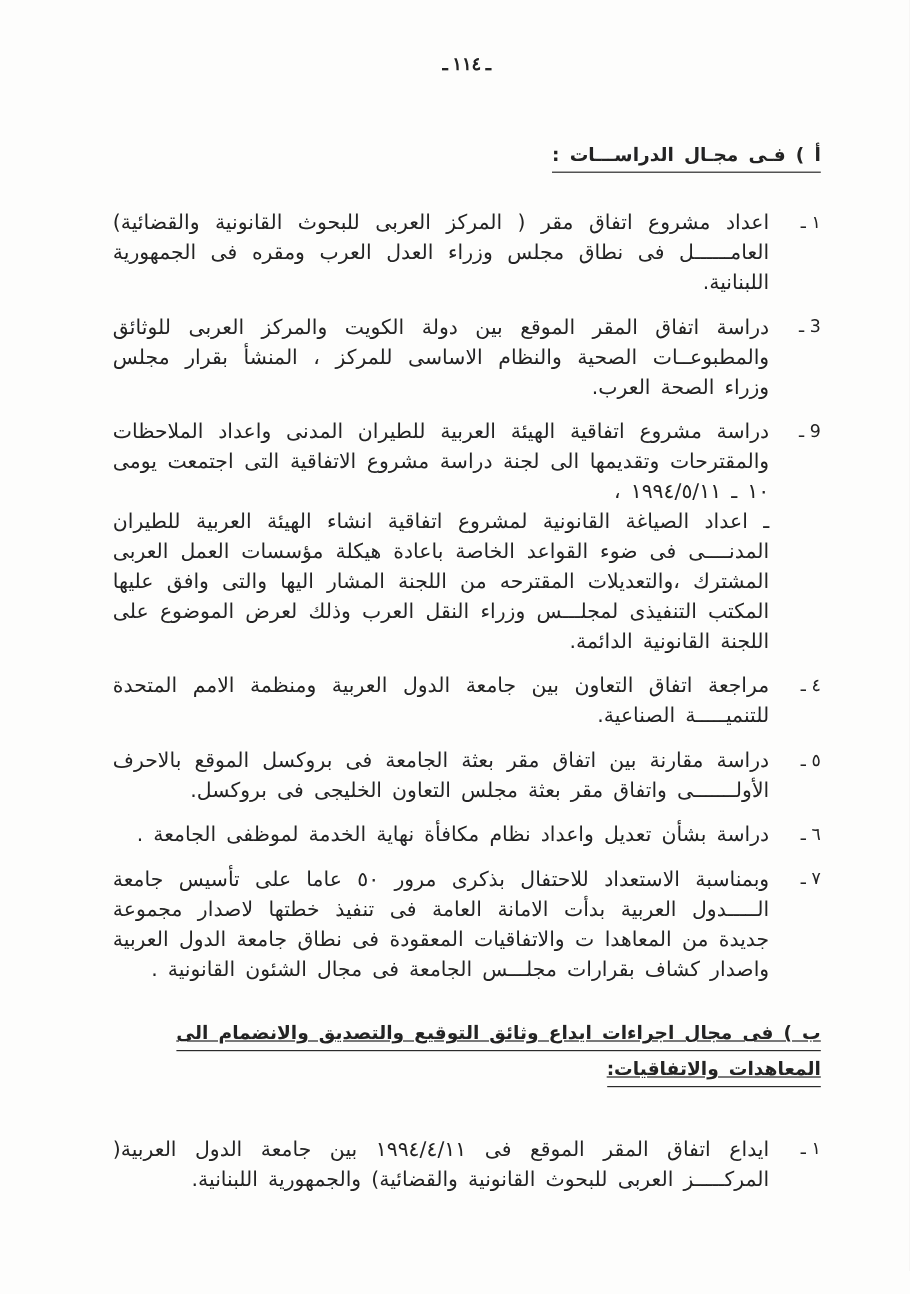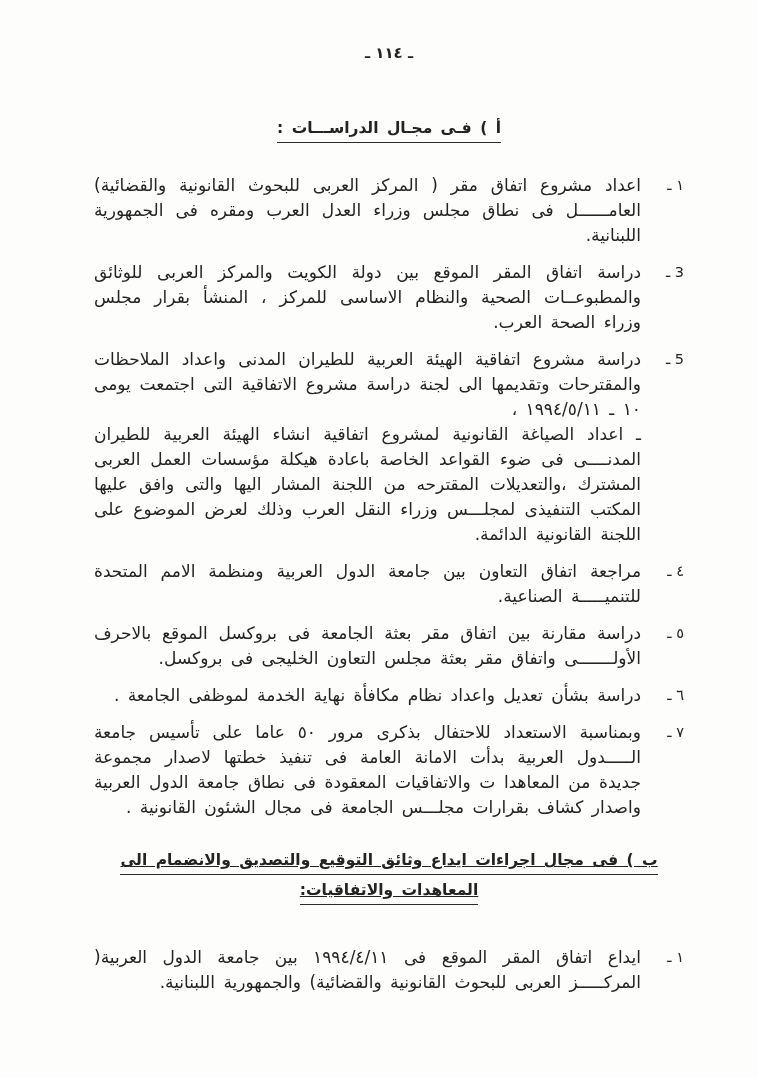--- a/index.html
+++ b/index.html
@@ -15,25 +15,26 @@
     padding: 44px 74px 30px 94px;
     direction: rtl;
     overflow: hidden;
   }
   .page-number {
     text-align: center;
     font-size: 15px;
     font-weight: bold;
     letter-spacing: 2px;
     margin-bottom: 52px;
+    font-family: Liberation Serif, serif;
   }
   .heading {
     font-size: 15.5px;
     font-weight: bold;
-    text-align: center;
+    text-align: right;
     margin-bottom: 30px;
     word-spacing: 3px;
   }
   .heading .underline {
     border-bottom: 1.6px solid #2a2a2a;
     padding-bottom: 5px;
     display: inline;
     line-height: 1.9;
   }
   .intro {
@@ -83,21 +84,21 @@
         <span class="num">١ ـ</span>
         <div class="txt">اعداد مشروع اتفاق مقر ( المركز العربى للبحوث القانونية والقضائية) العامــــــل فى نطاق مجلس وزراء العدل العرب ومقره فى الجمهورية اللبنانية.</div>
       </div>
 
       <div class="item">
         <span class="num">3 ـ</span>
         <div class="txt">دراسة اتفاق المقر الموقع بين دولة الكويت والمركز العربى للوثائق والمطبوعــات الصحية والنظام الاساسى للمركز ، المنشأ بقرار مجلس وزراء الصحة العرب.</div>
       </div>
 
       <div class="item">
-        <span class="num">5 ـ</span>
+        <span class="num">9 ـ</span>
         <div class="txt">
           <div>دراسة مشروع اتفاقية الهيئة العربية للطيران المدنى واعداد الملاحظات والمقترحات وتقديمها الى لجنة دراسة مشروع الاتفاقية التى اجتمعت يومى ١٠ ـ ١٩٩٤/٥/١١ ،</div>
           <div>ـ اعداد الصياغة القانونية لمشروع اتفاقية انشاء الهيئة العربية للطيران المدنــــى فى ضوء القواعد الخاصة باعادة هيكلة مؤسسات العمل العربى المشترك ،والتعديلات المقترحه من اللجنة المشار اليها والتى وافق عليها المكتب التنفيذى لمجلـــس وزراء النقل العرب وذلك لعرض الموضوع على اللجنة القانونية الدائمة.</div>
         </div>
       </div>
 
       <div class="item">
         <span class="num">٤ ـ</span>
         <div class="txt">مراجعة اتفاق التعاون بين جامعة الدول العربية ومنظمة الامم المتحدة للتنميـــــة الصناعية.</div>
       </div>

